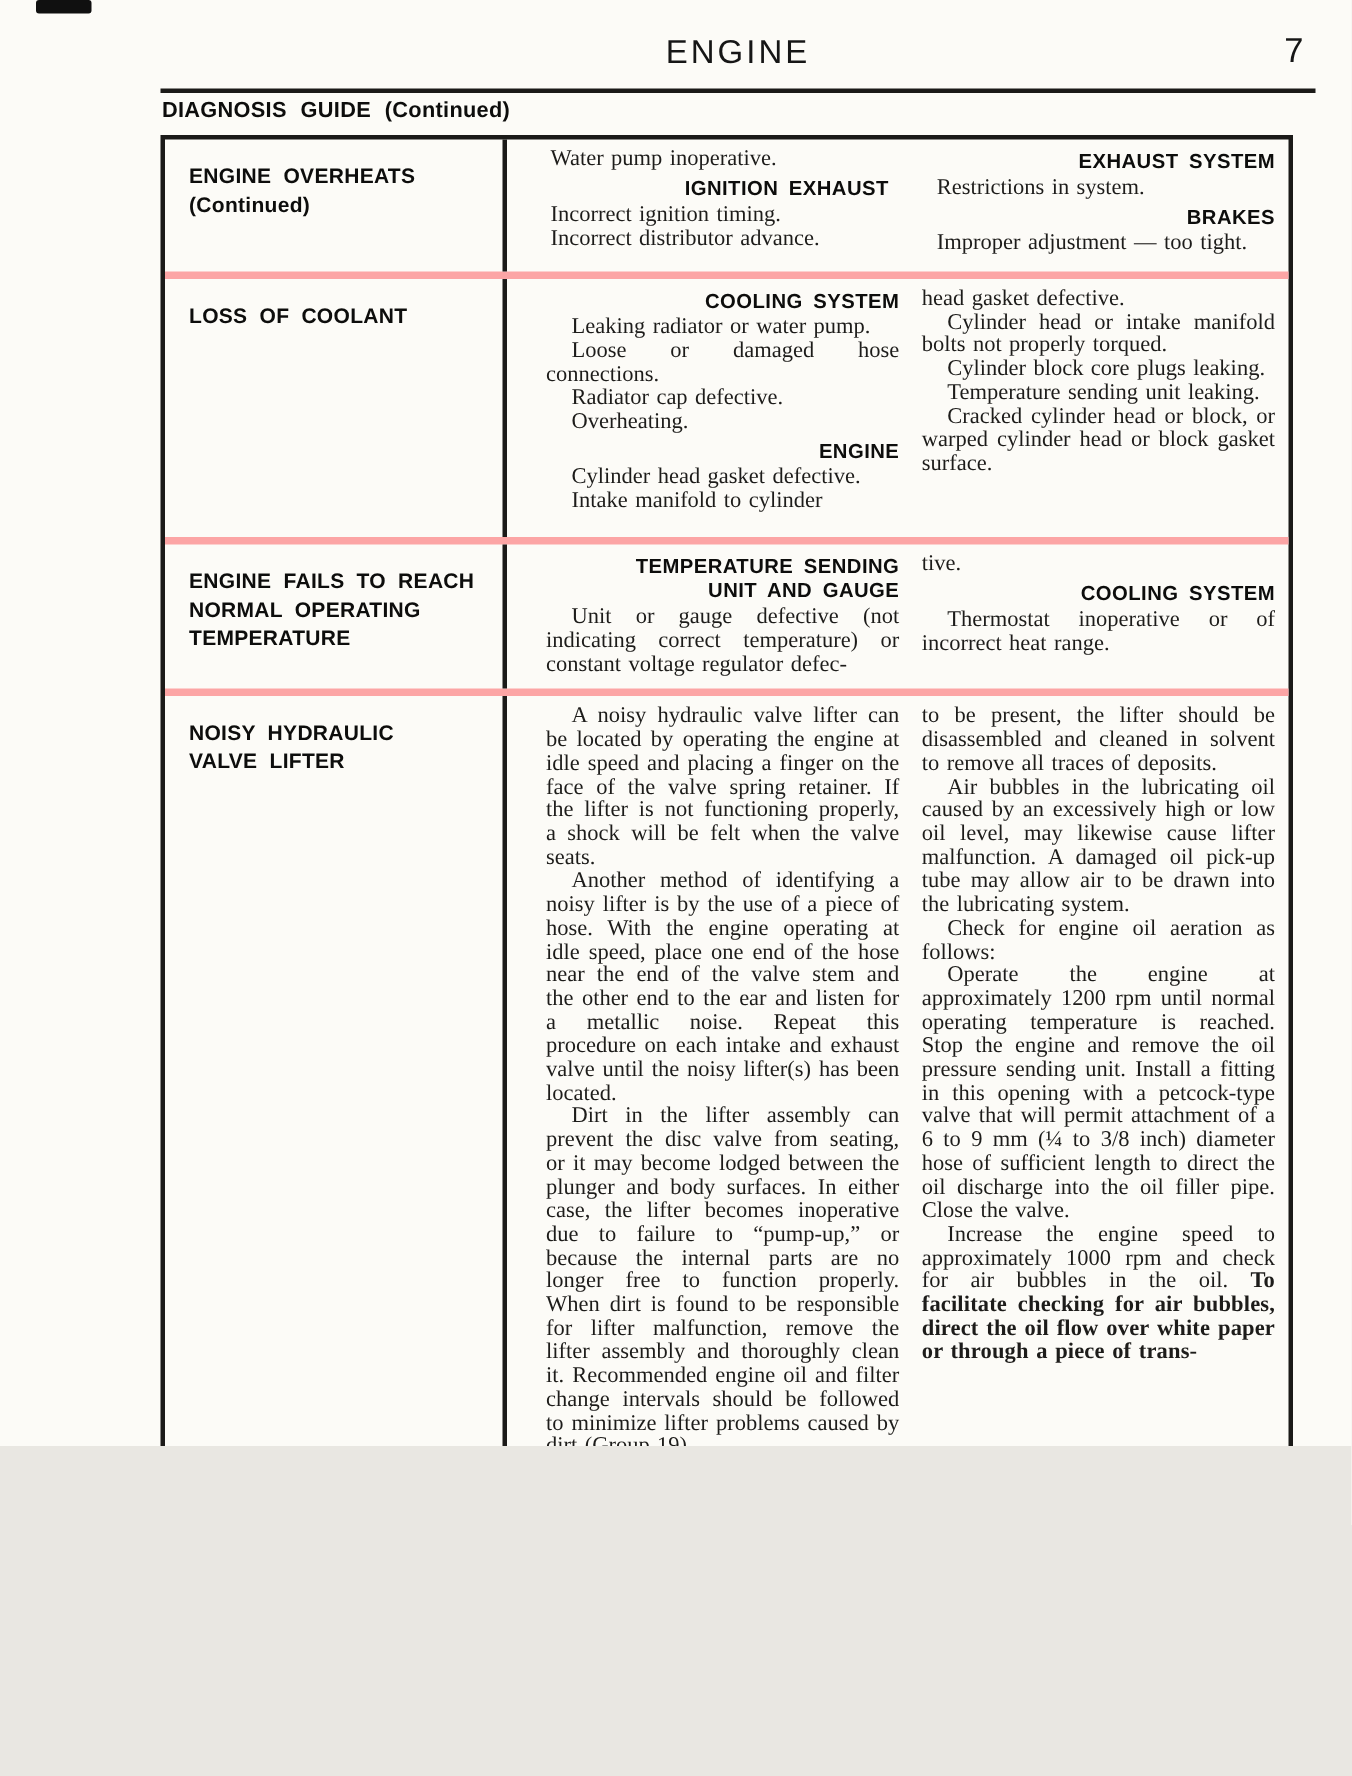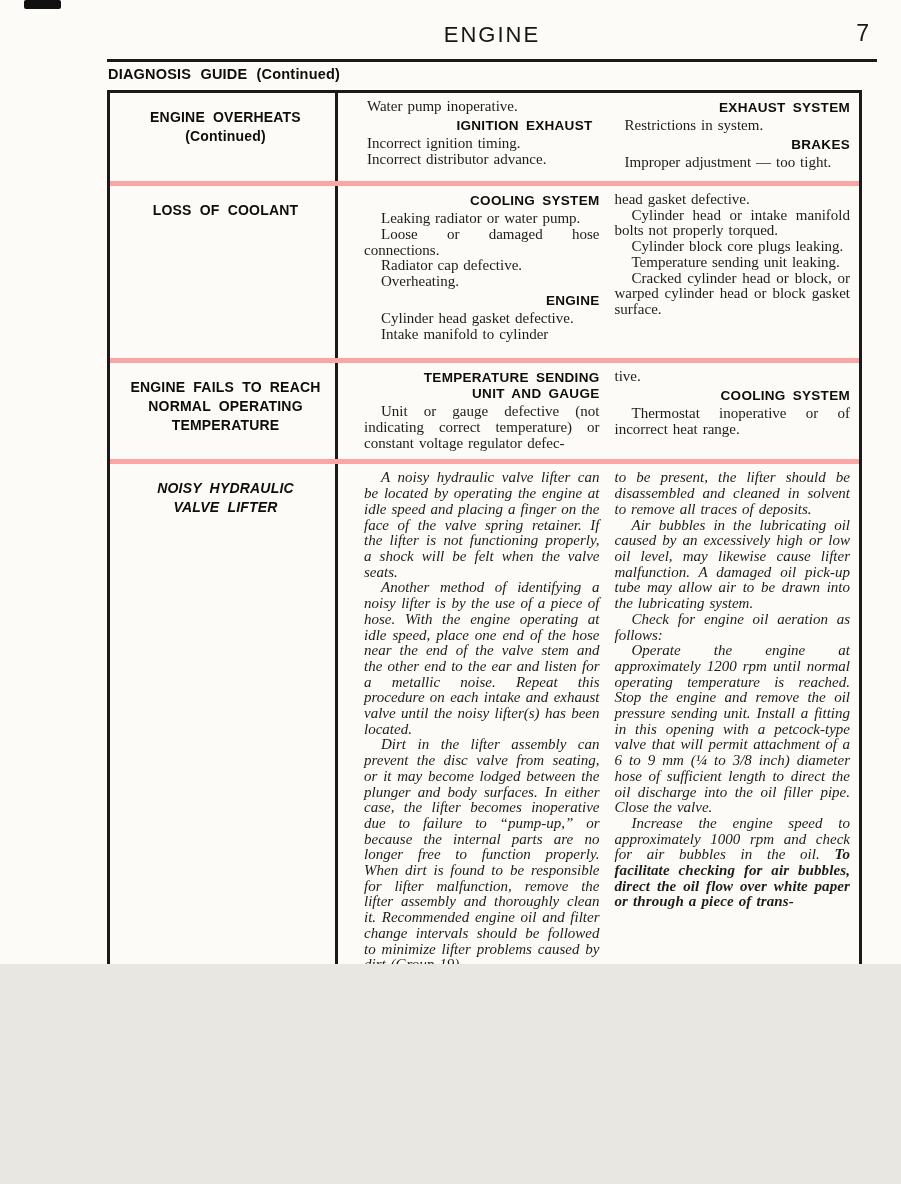--- a/index.html
+++ b/index.html
@@ -62,32 +62,31 @@
     border: 3px solid #1b1a18;
   }
   .diag-row {
     display: grid;
     grid-template-columns: 228px 1fr;
   }
   .diag-row + .diag-row { border-top: 5px solid #fca5a5; gap: 14px; }
   .diag-row:nth-child(1) { min-height: 88px; }
   .diag-row:nth-child(2) { min-height: 172px; }
   .diag-row:nth-child(3) { min-height: 94px; }
-  .diag-row:nth-child(4) { min-height: 658px; font-style: italic; }
+  .diag-row:nth-child(4) { min-height: 658px; }
   .symptom-cell {
     border-right: 3px solid #1b1a18;
     padding: 15px 10px 6px 16px;
     font-family: "Liberation Sans", "DejaVu Sans", sans-serif;
     font-size: 14px;
     font-weight: bold;
     line-height: 1.35;
     letter-spacing: 0.2px;
     word-spacing: 4px;
     color: #0d0d0c;
-    text-align: center;
   }
   .content-cell {
     padding: 6px 9px 8px 12px;
     display: grid;
     grid-template-columns: 1fr 1fr;
     column-gap: 15px;
     align-content: start;
   }
   .text-col {
     font-size: 15px;

